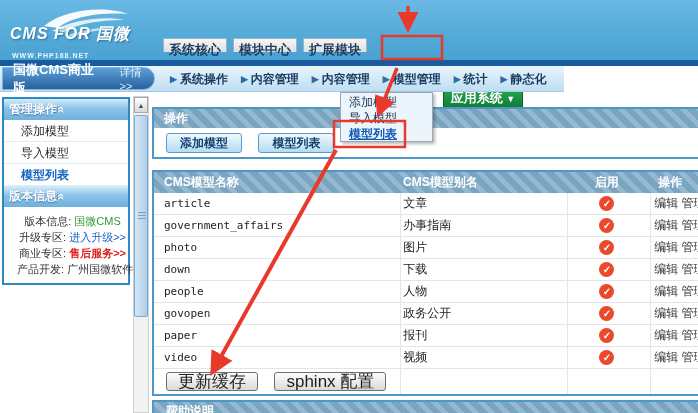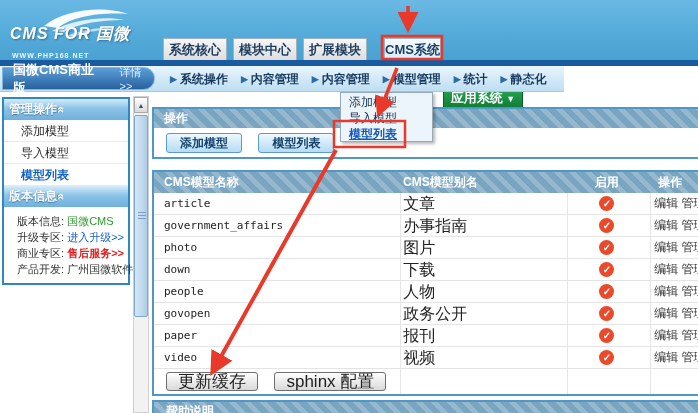--- a/index.html
+++ b/index.html
@@ -9,21 +9,21 @@
   
   .topbar { position:absolute; left:0; top:0; width:698px; height:60px;
             background:linear-gradient(180deg,#6ab9e4 0%,#55abd9 55%,#4aa2d2 100%); }
   .logo { position:absolute; left:8px; top:2px; width:150px; height:56px; }
   .logo-swoosh { position:absolute; left:28px; top:4px; }
   .logo-title { position:absolute; left:2px; top:22px; color:#fff; font-style:italic;
                 font-weight:bold; font-size:16px; letter-spacing:1px; white-space:nowrap;
                 text-shadow:1px 1px 2px rgba(20,60,100,.55); }
   .logo-sub { position:absolute; left:4px; top:50px; color:#e8f6ff; font-size:7px;
               font-weight:bold; letter-spacing:1px; }
-  .tab { position:absolute; top:38px; height:22px; line-height:21px; text-align:center;
+  .tab { position:absolute; top:38px; height:14px; line-height:21px; text-align:center;
          background:linear-gradient(180deg,#f7f7f7,#dedede); border:1px solid #9fb2bf;
          border-bottom:none; color:#1c3c5e; font-weight:bold; font-size:13px; cursor:default; }
   .tab.active { background:linear-gradient(180deg,#f2fafe,#d8ecf8); }
   .tab-green { position:absolute; top:37px; height:24px; line-height:23px; text-align:center;
                background:linear-gradient(180deg,#2cab58,#0e7c34); color:#fff; font-weight:bold;
                font-size:13px; border:1px solid #0a6128; }
   .blue-strip { position:absolute; left:0; top:60px; width:698px; height:6px; background:#1a5a9e; }
 
   
   .subnav { position:absolute; left:0; top:66px; width:564px; height:26px;
@@ -42,21 +42,21 @@
              background:#fff; border:2px solid #2f88c4; }
   .side-head { height:21px; line-height:21px; padding:0 5px; color:#fff; font-weight:bold; font-size:12px;
                background:linear-gradient(180deg,#d5ecfa 0%,#8cc3e8 45%,#6fb0dc 100%);
                text-shadow:0 1px 1px rgba(30,80,130,.65); display:flex; justify-content:flex-start;
                align-items:center; cursor:pointer; }
   .side-chevron { display:inline-block; transform:rotate(90deg); font-size:12px; color:#fff; }
   .side-item { height:22px; line-height:22px; padding-left:17px; font-size:12px; color:#2a2a2a;
                border-bottom:1px solid #ddeefa; cursor:pointer; }
   .side-item.active { color:#1565c0; font-weight:bold; }
   .ver-body { padding:6px 0 0 0; }
-  .ver-row { height:16px; line-height:16px; padding-left:13px; font-size:11px; color:#333; white-space:nowrap; }
+  .ver-row { height:16px; line-height:16px; padding-left:13px; font-size:11px; color:#333; white-space:nowrap;text-align:center; }
   .ver-row .v-green { color:#2f9a2f; }
   .ver-row .v-blue { color:#1a62c8; cursor:pointer; }
   .ver-row .v-red { color:#e01f1f; font-weight:bold; cursor:pointer; }
   .ver-row .v-dark { color:#333; }
 
   
   .vscroll { position:absolute; left:133px; top:96px; width:16px; height:317px;
              background:#f2f2f2; border:1px solid #d0d0d0; }
   .vs-up { position:absolute; left:0; top:0; width:14px; height:16px; text-align:center; line-height:15px;
            font-size:7px; color:#33506b; background:linear-gradient(180deg,#fff,#d9d9d9);
@@ -81,21 +81,21 @@
 
   .table-panel { top:170px; height:226px; }
   .t-head { display:flex; height:21px; line-height:21px; }
   .t-head .c1 { width:246px; padding-left:10px; }
   .t-head .c2 { width:167px; padding-left:4px; }
   .t-head .c3 { width:83px; text-align:center; }
   .t-head .c4 { width:60px; padding-left:10px; }
   .t-row { display:flex; height:22px; line-height:21px; border-bottom:1px solid #e4e4e4; background:#fff; }
   .t-row .c1 { width:246px; padding-left:10px; font-family:"DejaVu Sans Mono", monospace;
                font-size:11px; color:#222; }
-  .t-row .c2 { width:167px; padding-left:4px; font-size:16px; color:#222; }
+  .t-row .c2 { width:167px; padding-left:4px; font-size:12px; color:#222; }
   .t-row .c3 { width:83px; display:flex; align-items:center; justify-content:center; }
   .t-row .c4 { width:60px; padding-left:6px; font-size:12px; color:#333; white-space:nowrap; }
   .t-row .c4 span { cursor:pointer; }
   .check { width:15px; height:15px; border-radius:50%; background:#ea4a2c; color:#fff;
            font-size:10px; font-weight:bold; line-height:15px; text-align:center; cursor:pointer; }
   .vline { position:absolute; top:21px; bottom:0; width:1px; background:#e6e6e6; }
   .t-foot { height:25px; padding:3px 0 0 12px; }
   .gray-btn { display:inline-block; height:19px; line-height:17px; padding:0 11px; margin-right:12px;
               background:linear-gradient(180deg,#fefefe,#d9d9d9); border:1px solid #6f6f6f;
               border-radius:3px; font-size:17px; color:#1d1d1d; cursor:pointer; }
@@ -124,21 +124,20 @@
         <path d="M8 20 C 30 2, 70 0, 92 8 C 66 6, 36 10, 22 22 Z" fill="#ffffff" opacity="0.95"></path>
         <path d="M16 25 C 38 13, 70 10, 88 14 C 64 14, 40 18, 28 26 Z" fill="#ffffff" opacity="0.8"></path>
         <path d="M30 30 C 48 23, 66 21, 80 22 C 62 24, 46 27, 38 31 Z" fill="#ffffff" opacity="0.65"></path>
       </svg>
       <div class="logo-title">CMS FOR 国微</div>
       <div class="logo-sub">WWW.PHP168.NET</div>
     </div>
     <div class="tab" style="left:163px;width:64px;">系统核心</div>
     <div class="tab" style="left:233px;width:64px;">模块中心</div>
     <div class="tab" style="left:303px;width:64px;">扩展模块</div>
-    <div class="tab active" style="left:384px;width:57px;">CMS系统</div>
     <div class="tab-green" style="left:443px;width:80px;margin-top:48px;">
       <span>应用系统</span>
       <span style="font-size:9px;">▼</span>
     </div>
   </div>
   <div class="blue-strip"></div>
 
   <div class="subnav">
     <div class="brand-pill">
       <span class="brand-name">国微CMS商业版</span>

